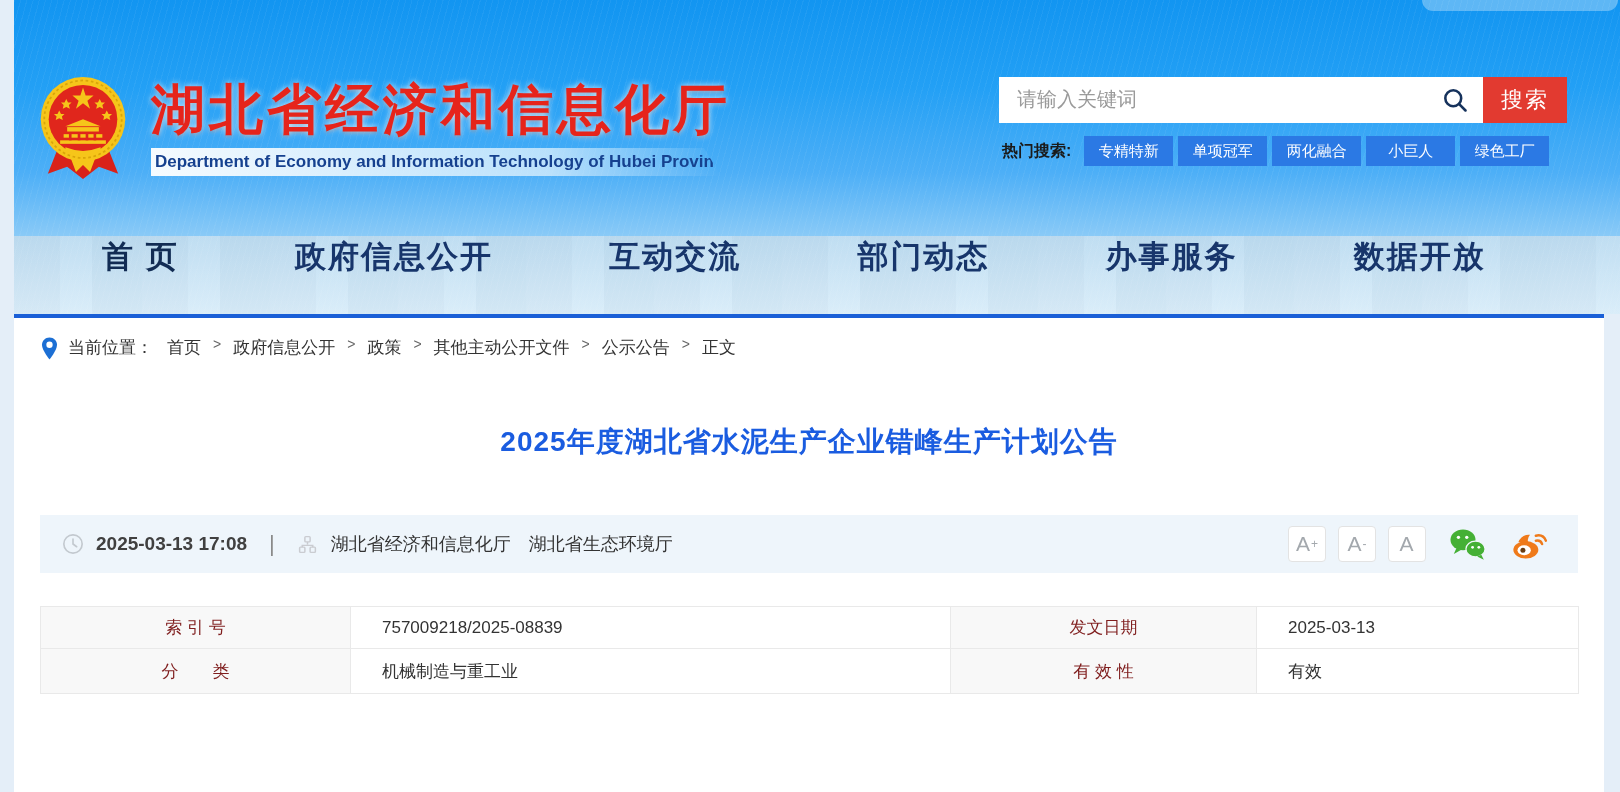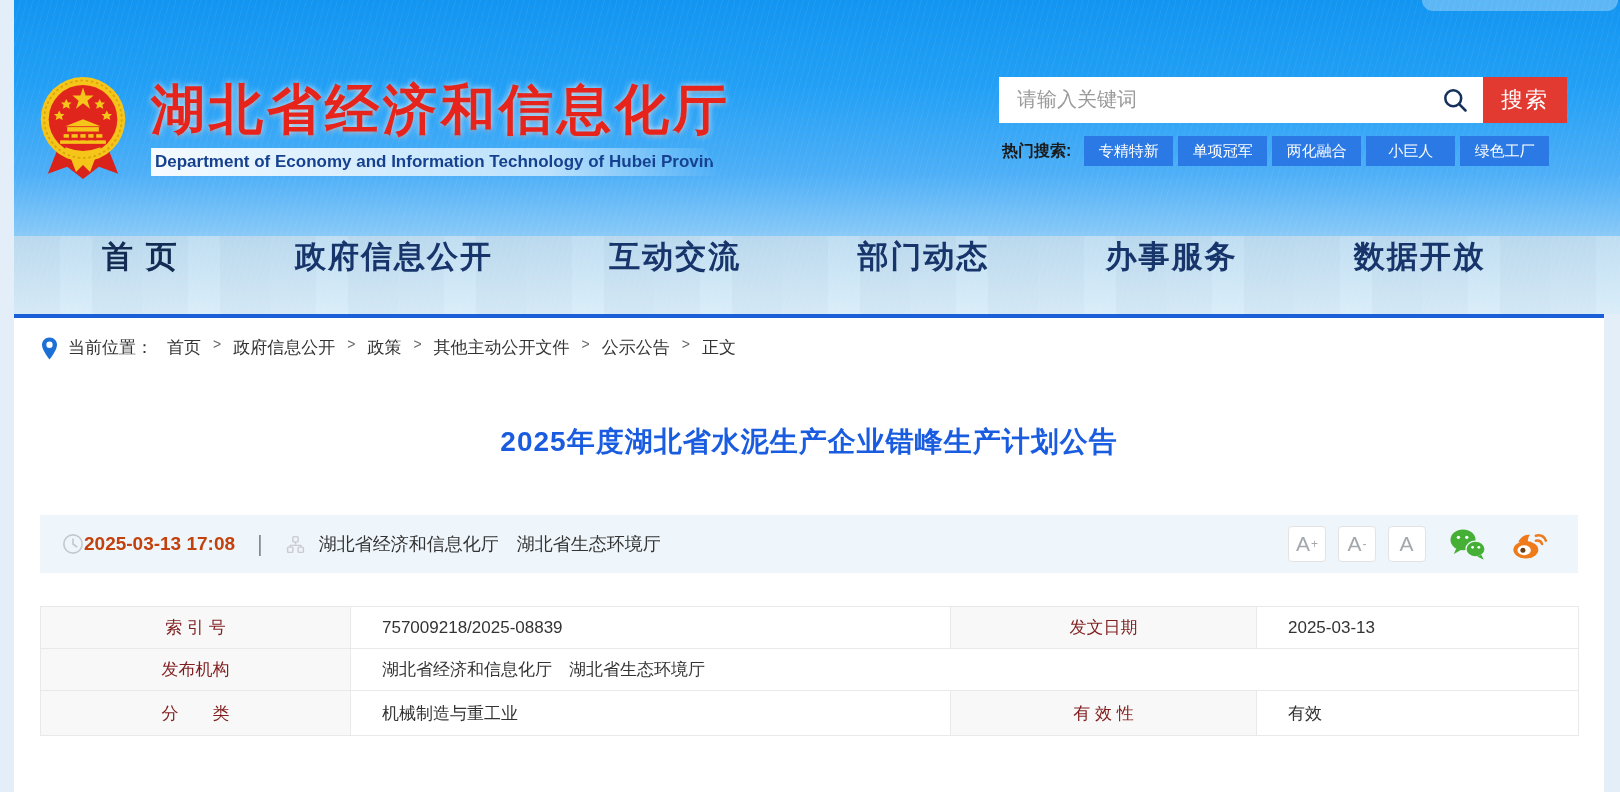--- a/index.html
+++ b/index.html
@@ -89,21 +89,21 @@
     margin-top:62px;text-align:center;color:#1a5ce0;
     font-size:28px;font-weight:600;letter-spacing:1px;
   }
   .meta-bar{
     margin-top:54px;height:58px;background:#eef5fb;
     display:flex;align-items:center;justify-content:space-between;
     padding:0 28px 0 22px;box-sizing:border-box;
   }
   .meta-left{display:flex;align-items:center;}
   .icon-clock{width:22px;height:22px;}
-  .meta-date{font-size:19px;font-weight:700;color:#c2410c;white-space:nowrap;}
+  .meta-date{font-size:19px;font-weight:700;color:#404040;margin-left:12px;white-space:nowrap;}
   .meta-divider{color:#8a8a8a;font-size:22px;margin:0 22px;font-weight:300;}
   .icon-org{width:21px;height:21px;margin-right:13px;}
   .meta-sources{font-size:18px;color:#333;white-space:pre;}
   .meta-right{display:flex;align-items:center;}
   .font-btn{
     width:38px;height:36px;background:#fff;border:1px solid #e3e3e3;border-radius:4px;
     color:#a3a8ad;font-size:21px;display:flex;align-items:center;justify-content:center;
     cursor:pointer;margin-left:12px;box-sizing:border-box;font-family:inherit;
   }
   .font-btn sup{font-size:12px;margin-left:1px;line-height:0;}
@@ -263,24 +263,20 @@
           <col style="width:306px">
           <col style="width:322px">
         </colgroup>
       <tbody>
           <tr>
         <td class="cell-label">索 引 号</td>
         <td class="cell-value">757009218/2025-08839</td>
         <td class="cell-label">发文日期</td>
         <td class="cell-value">2025-03-13</td>
       </tr>
-      <tr>
-        <td class="cell-label">发布机构</td>
-        <td class="cell-value" colspan="3">湖北省经济和信息化厅　湖北省生态环境厅</td>
-      </tr>
       <tr class="tall">
         <td class="cell-label">分　　类</td>
         <td class="cell-value">机械制造与重工业</td>
         <td class="cell-label">有 效 性</td>
         <td class="cell-value">有效</td>
       </tr>
     </tbody>
       </table>
 
   </div>

